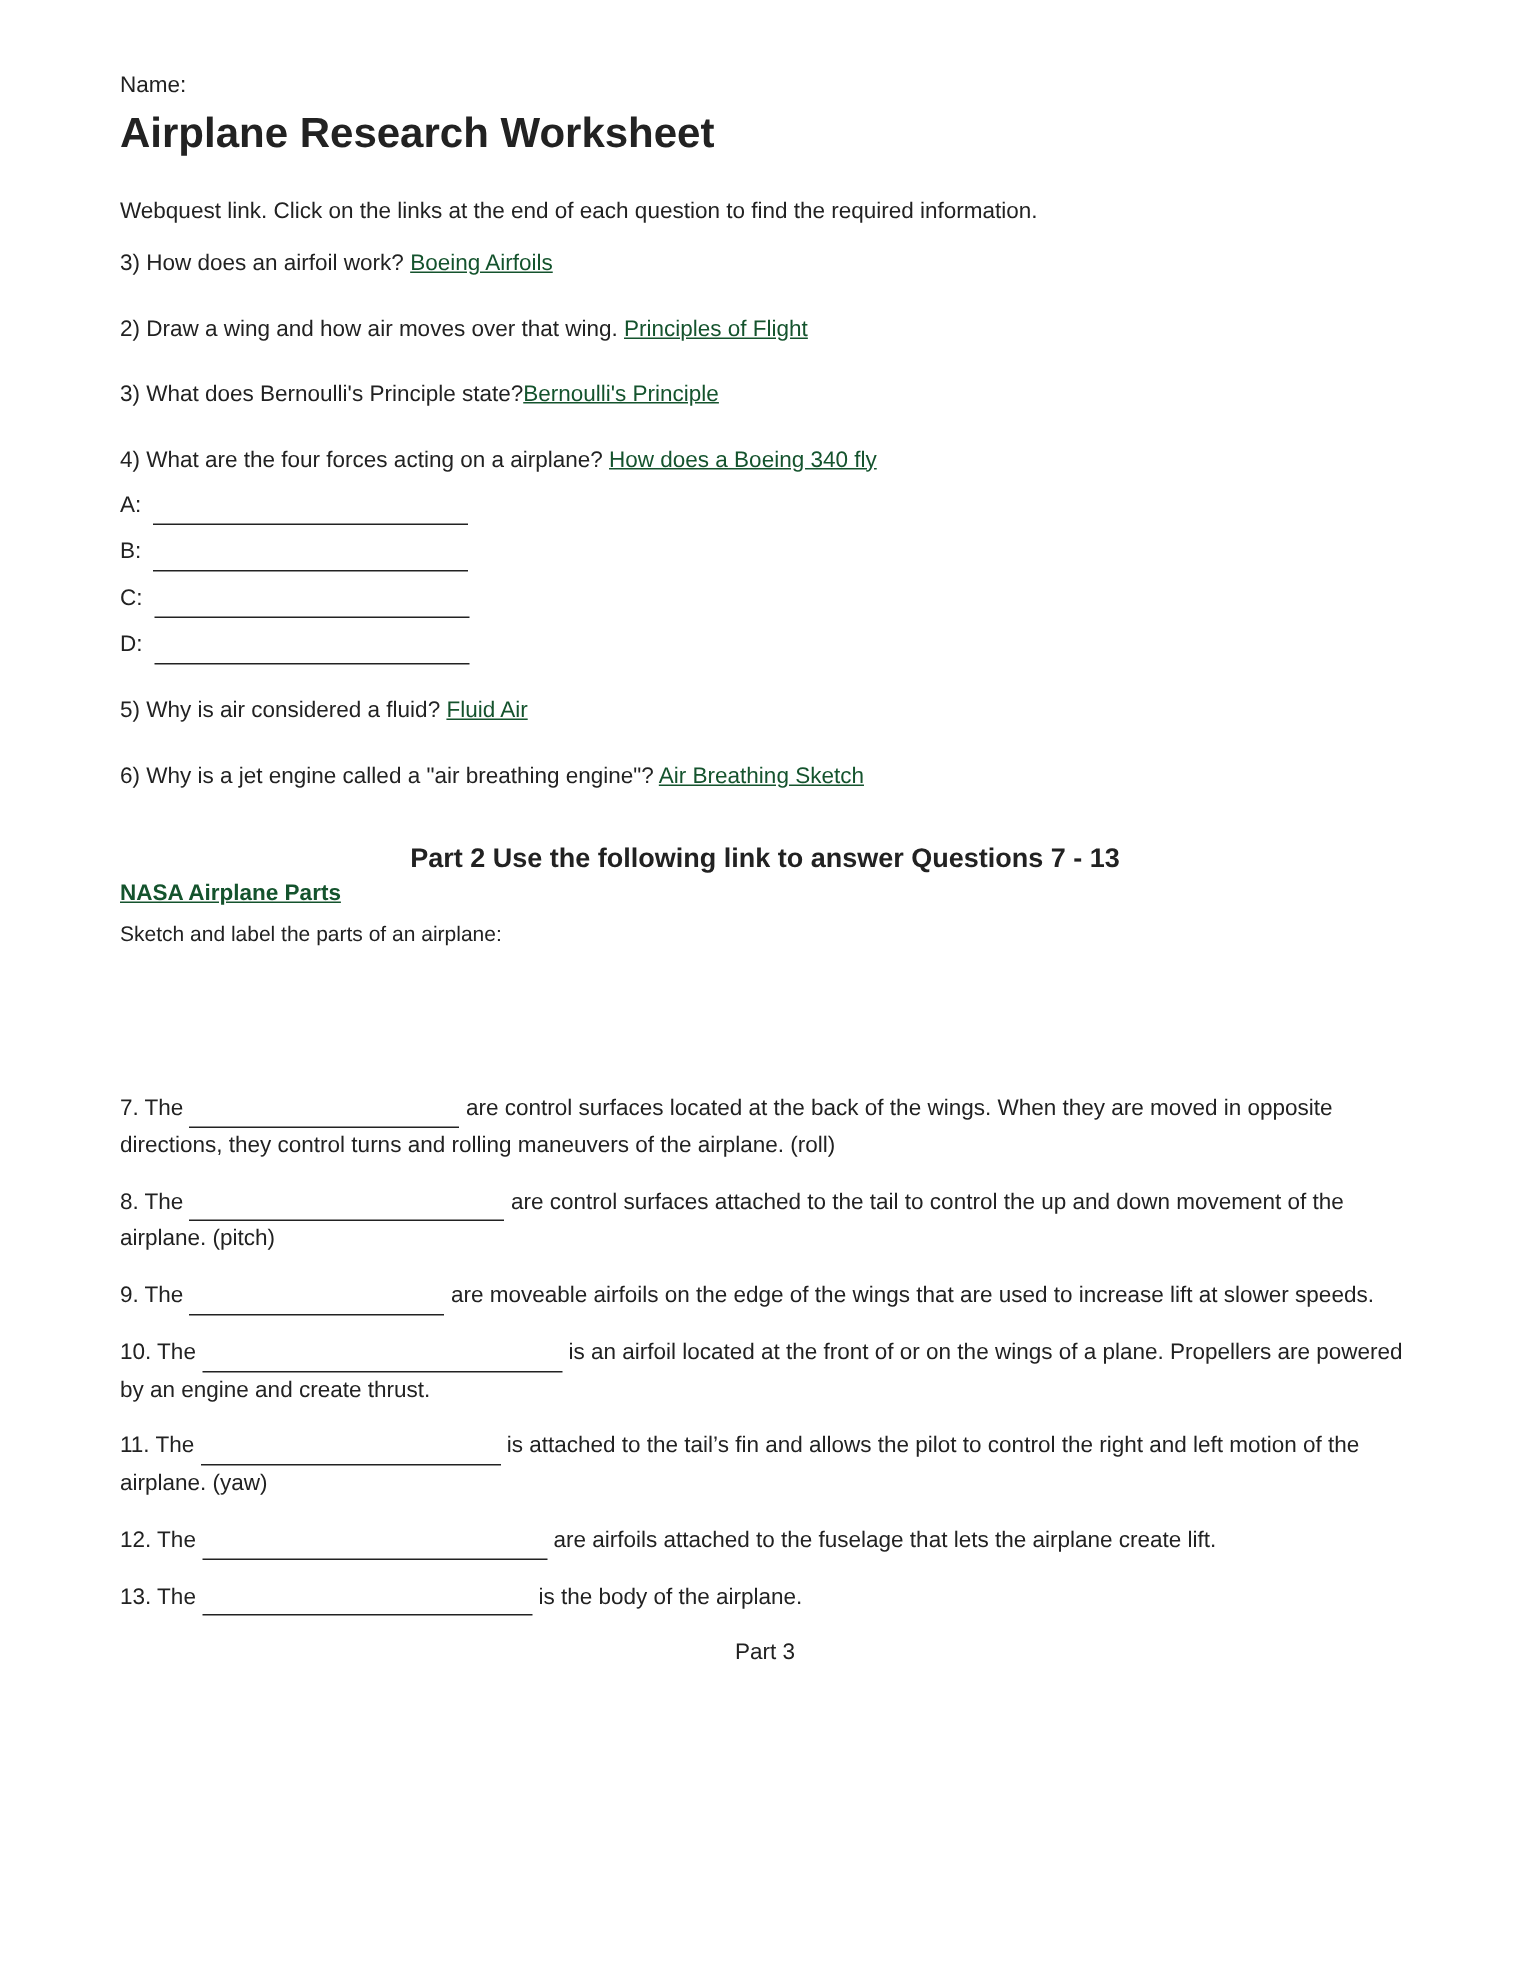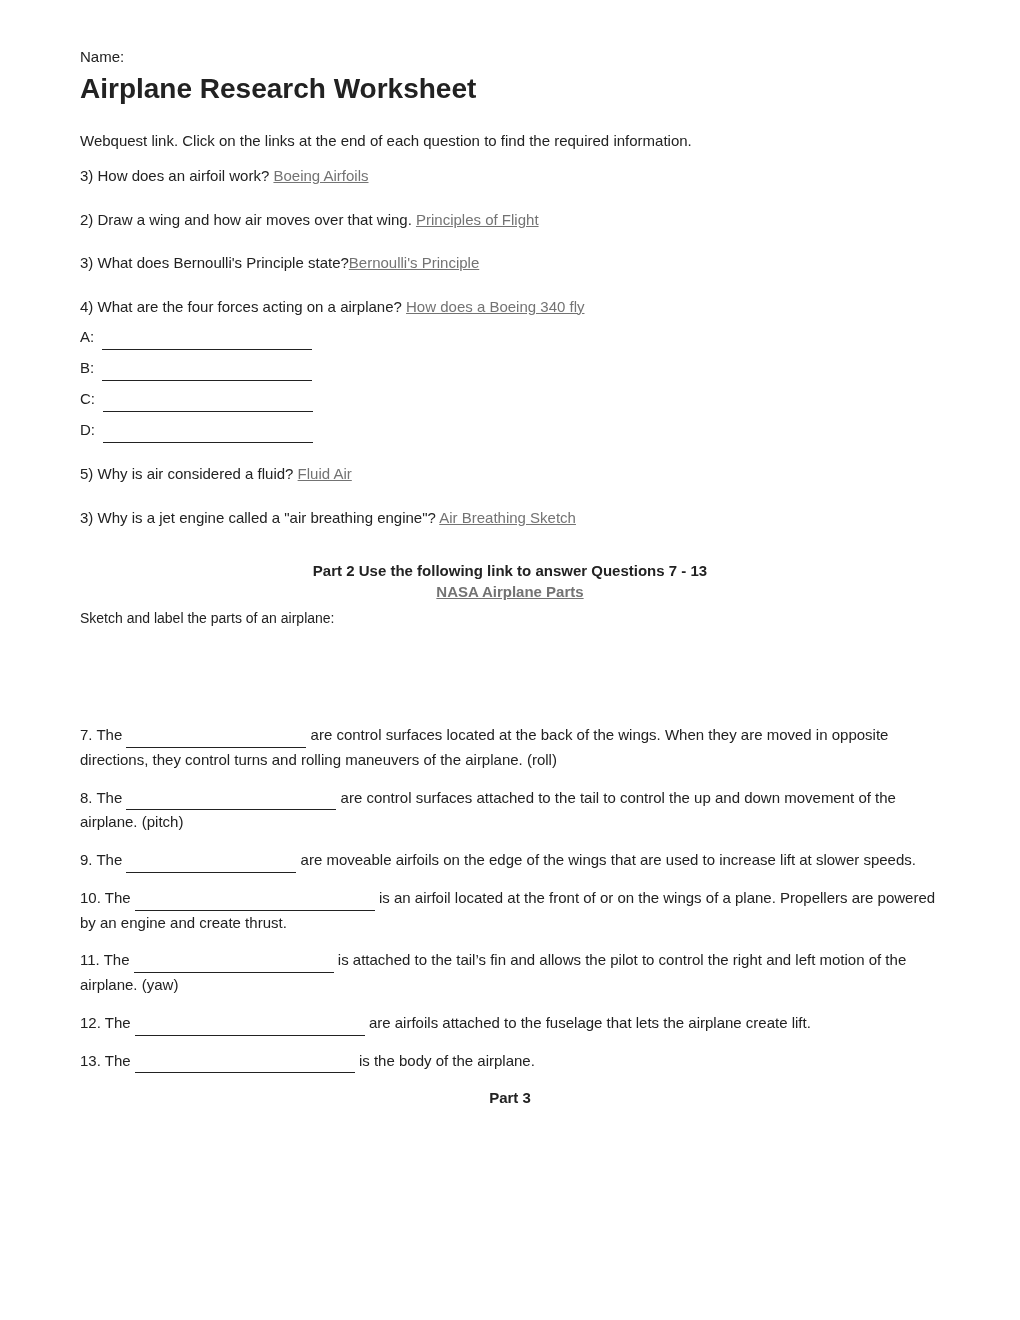--- a/index.html
+++ b/index.html
@@ -29,47 +29,46 @@
     }
     .intro {
       margin-bottom: 10px;
       line-height: 1.6;
     }
     .question {
       margin-bottom: 18px;
       line-height: 1.7;
     }
     a {
-      color: #737373;
+      color: #14532d;
       text-decoration: underline;
     }
     .answer-line {
       display: inline-block;
       border-bottom: 1.5px solid #222;
       width: 210px;
       margin-left: 4px;
       vertical-align: bottom;
     }
     .abcd-section {
       margin-left: 0;
       margin-top: 4px;
     }
     .abcd-row {
       margin-bottom: 4px;
       line-height: 1.8;
     }
     .part2-header {
       text-align: center;
       font-weight: bold;
-      font-size: 15px;
+      font-size: 18px;
       margin-top: 32px;
       margin-bottom: 4px;
     }
     .nasa-link {
-      text-align: center;
       margin-bottom: 10px;
       font-size: 15px;
       font-weight: bold;
     }
     .sketch-label {
       font-size: 14px;
       margin-bottom: 6px;
     }
     .sketch-box {
       border: none;
@@ -81,21 +80,21 @@
       display: inline-block;
       border-bottom: 1.5px solid #222;
       vertical-align: bottom;
     }
     .q-block {
       margin-bottom: 12px;
       line-height: 1.65;
     }
     .part3-header {
       text-align: center;
-      font-weight: bold;
+      font-weight: normal;
       font-size: 15px;
       margin-top: 16px;
     }
   </style>
 </head>
 <body>
 
 <div class="name-line">
   <span>Name:</span>
 </div>
@@ -128,21 +127,21 @@
     <div class="abcd-row">D: <span class="answer-line"></span></div>
   </div>
 </div>
 
 <div class="question">
   <span>5) Why is air considered a fluid?</span>
   <a href="#">Fluid Air</a>
 </div>
 
 <div class="question">
-  <span>3) Why is a jet engine called a "air breathing engine"?</span>
+  <span>6) Why is a jet engine called a "air breathing engine"?</span>
   <a href="#">Air Breathing Sketch</a>
 </div>
 
 <div class="part2-header">
   <span>Part 2 Use the following link to answer Questions 7 - 13</span>
 </div>
 
 <div class="nasa-link">
   <a href="#">NASA Airplane Parts</a>
 </div>

